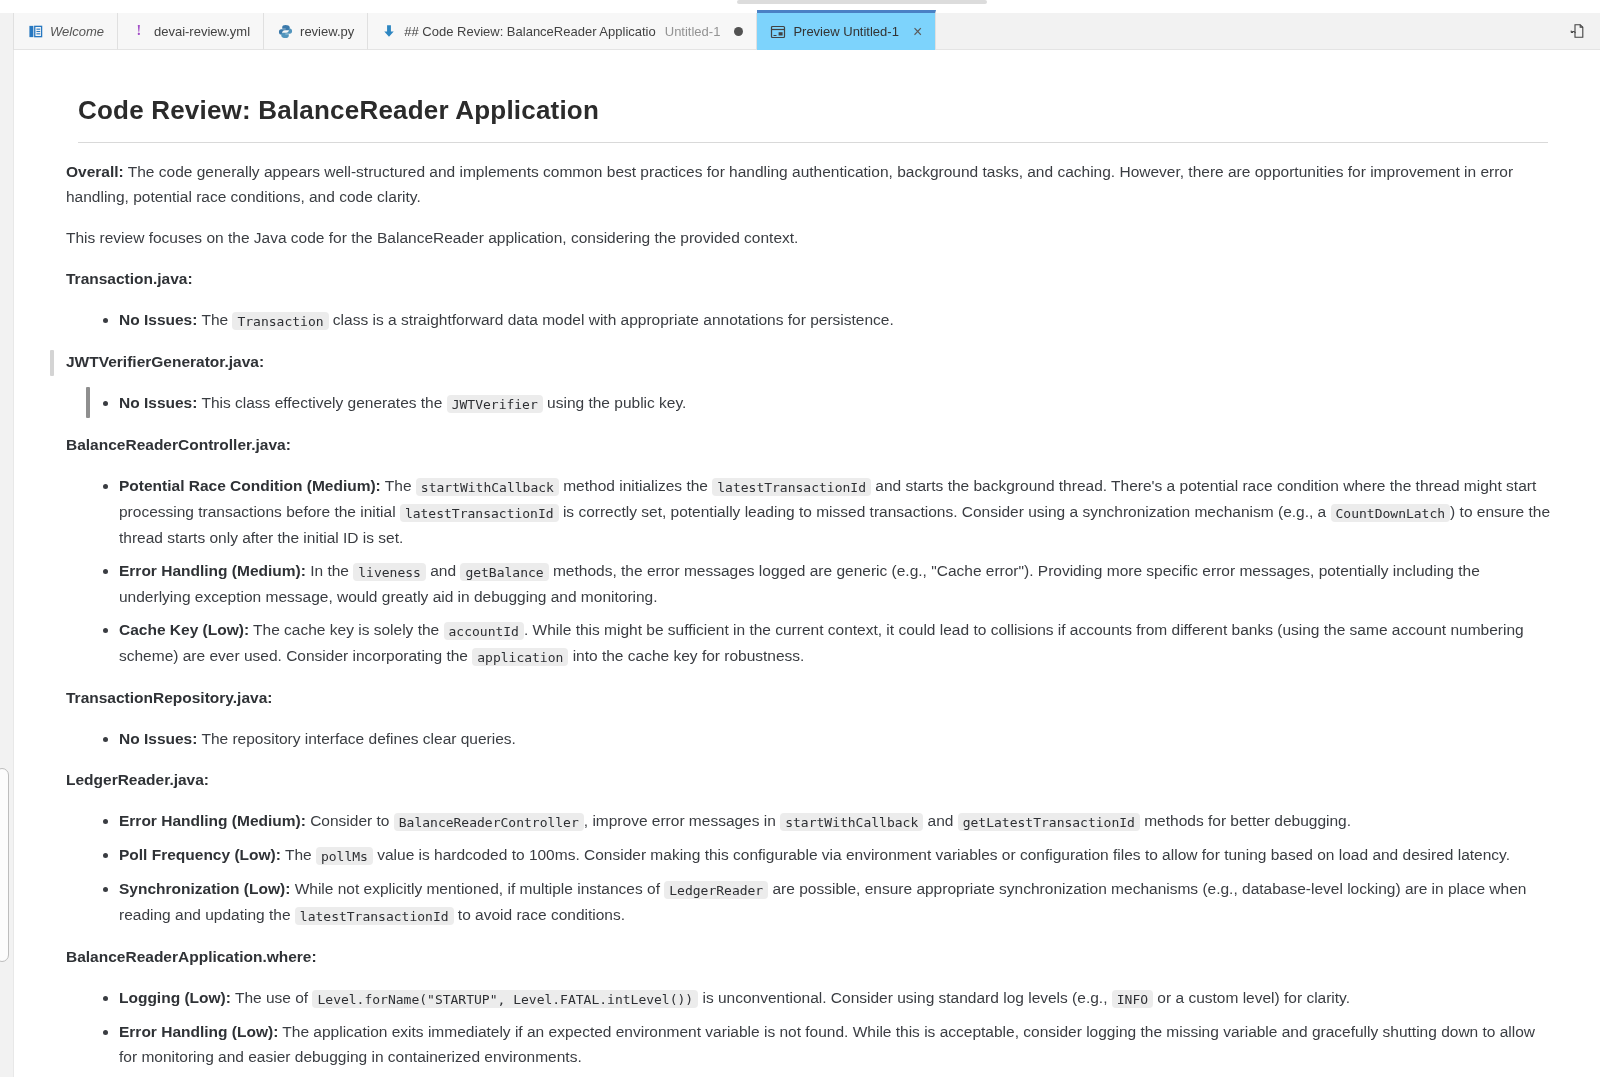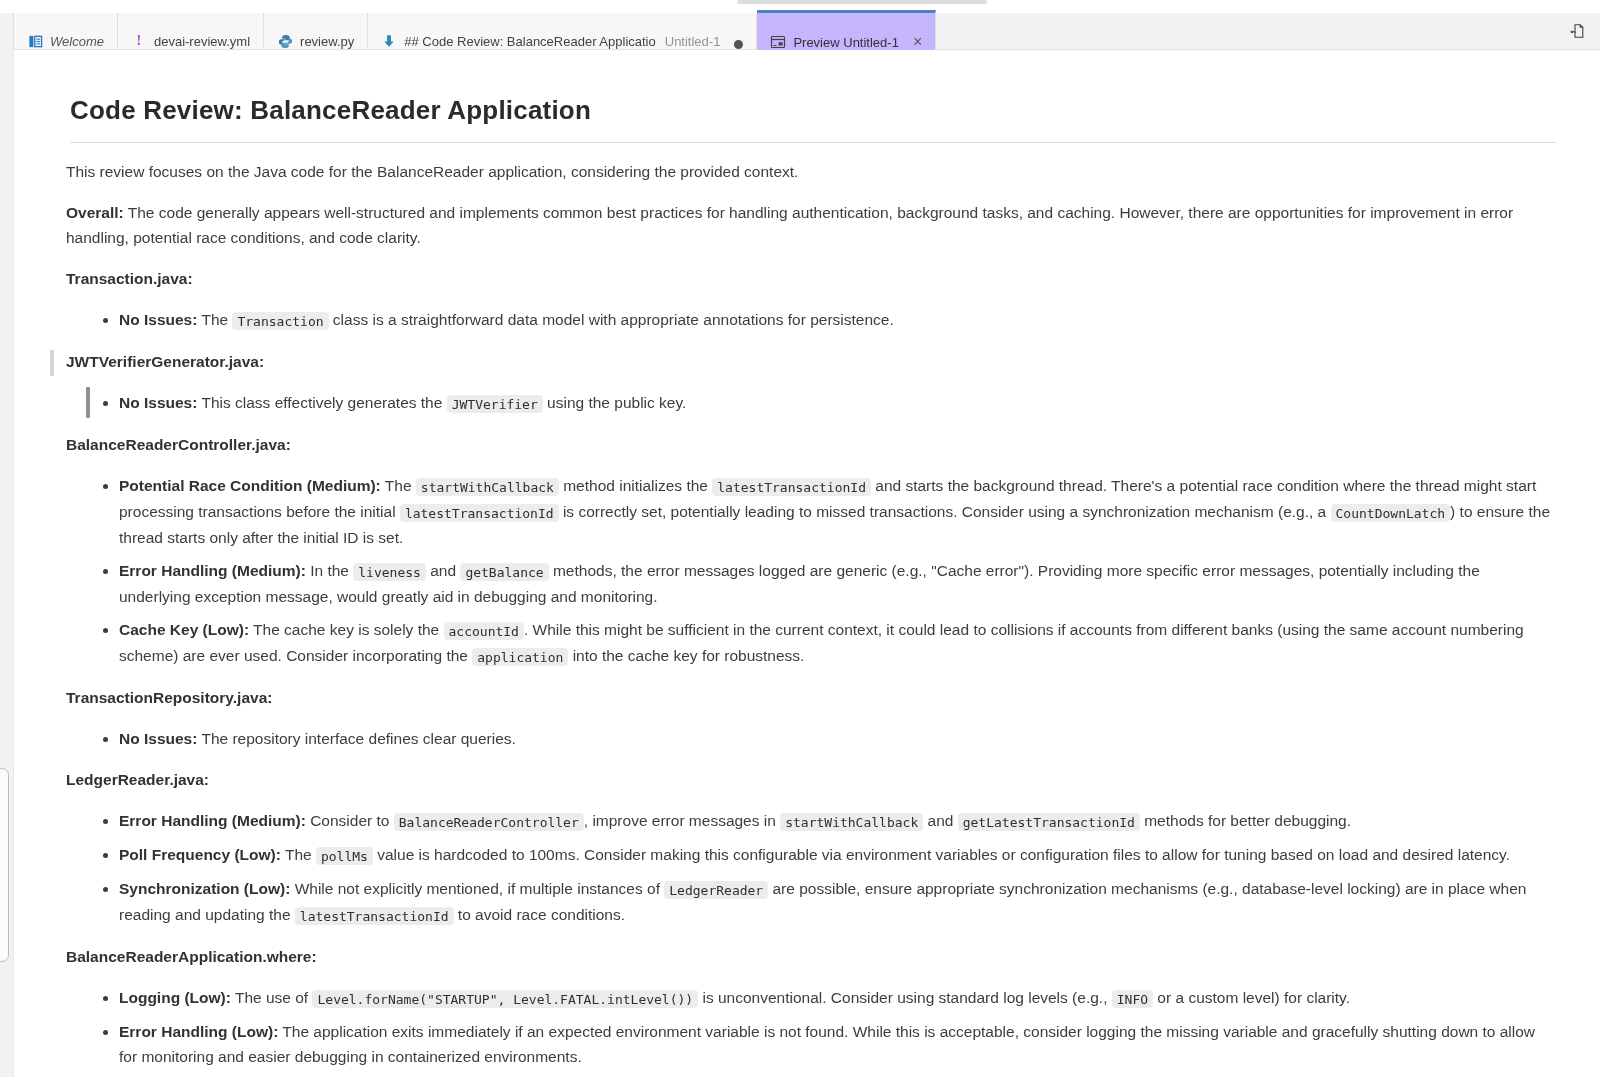--- a/index.html
+++ b/index.html
@@ -11,39 +11,39 @@
   
   .left-strip{position:absolute;left:0;top:13px;bottom:0;width:13px;background:#f2f2f2;border-right:1px solid #e8e8e8;z-index:2}
   .v-thumb{position:absolute;left:-5px;top:755px;width:12px;height:192px;background:#fcfcfc;border:1px solid #bdbdbd;border-radius:7px}
 
   
   .tab-hscroll{position:absolute;left:737px;top:0;width:250px;height:4px;background:#dcdcdc;border-radius:2px;z-index:6}
 
   
   .tabbar{position:absolute;left:13px;right:0;top:13px;height:37px;display:flex;background:#f2f2f2;z-index:4}
   #tabs{display:flex;border-left:1px solid #e0e0e0}
-  .tab{display:flex;align-items:flex-end;gap:7px;padding:0 13px;background:#f7f7f7;
+  .tab{display:flex;align-items:center;gap:7px;padding:0 13px;background:#f7f7f7;
        border-right:1px solid #e0e0e0;border-bottom:1px solid #e4e4e4;
        font-size:13px;color:#424242;height:37px;box-sizing:border-box;white-space:nowrap;cursor:pointer}
   .tab.active{height:40px;margin-top:-3px;border-top:3px solid var(--accent,#4a80c4);
-       background:#c4b5fd;border-bottom:none;color:#333}
+       background:#7dd3fc;border-bottom:none;color:#333}
   .tab .lbl.italic{font-style:italic;color:#555}
   .tab .desc{color:#939393;font-size:13px;margin-left:2px}
   .tab .dot{width:9px;height:9px;border-radius:50%;background:#525252;margin-left:7px}
   .tab .close{margin-left:7px;color:#5a5a5a;font-size:16px;line-height:16px}
   .tab-icon{display:inline-flex;width:16px;height:16px;align-items:center;justify-content:center}
   .tab-icon svg{display:block}
   .yaml-glyph{color:#a24dc7;font-weight:700;font-size:14px;font-family:"Liberation Serif",serif}
   .tab-filler{flex:1;display:flex;justify-content:flex-end;align-items:center;
        border-bottom:1px solid #e4e4e4;background:#f2f2f2;padding-right:15px}
 
   
   .content{position:absolute;left:14px;top:50px;right:0;bottom:0;background:#fff;
        padding:0 40px 0 52px;box-sizing:border-box;overflow:hidden}
-  h1{font-size:26px;font-weight:600;color:#2b2b2b;margin:45px 4px 0;padding-bottom:16px;
+  h1{font-size:26px;font-weight:600;color:#2b2b2b;margin:45px 12px 0;padding-bottom:16px;
      border-bottom:1px solid #d9d9d9;letter-spacing:.2px}
   p{margin:16px 0;font-size:15.5px;line-height:25px}
   .sec{position:relative}
   strong{font-weight:700;color:#2f3236}
   ul{margin:16px 0;padding-left:45px;list-style:disc}
   li{font-size:15.5px;line-height:25px;position:relative;margin:8px}
   code{font-family:"DejaVu Sans Mono",monospace;font-size:13px;background:var(--code-bg,#ececec);
        border-radius:4px;padding:1.5px 5px;color:#2d2f33}
   .marker{position:absolute;width:4px;border-radius:1px}
   .marker.light{left:-16px;top:1px;height:26px;background:#d4d4d4}
@@ -118,22 +118,22 @@
         <path d="M6.5 9.8a3.2 3.2 0 0 0-4.3-.5"></path>
         <path d="M2.2 7.6v1.9h1.9" stroke-width="1"></path>
       </svg>
     </span>
   </div>
 </div>
 
 <div class="content">
   <h1>Code Review: BalanceReader Application</h1>
   <div id="doc-body">
+      <p><strong>Overall:</strong><span> The code generally appears well-structured and implements common best practices for handling authentication, background tasks, and caching. However, there are opportunities for improvement in error handling, potential race conditions, and code clarity.</span></p>
       <p><span>This review focuses on the Java code for the BalanceReader application, considering the provided context.</span></p>
-      <p><strong>Overall:</strong><span> The code generally appears well-structured and implements common best practices for handling authentication, background tasks, and caching. However, there are opportunities for improvement in error handling, potential race conditions, and code clarity.</span></p>
       <p class="sec"><strong>Transaction.java:</strong></p>
       <ul>
         <li><strong>No Issues:</strong><span> The </span><code>Transaction</code><span> class is a straightforward data model with appropriate annotations for persistence.</span></li>
       </ul>
       <p class="sec"><span class="marker light"></span><strong>JWTVerifierGenerator.java:</strong></p>
       <ul>
         <li><span class="marker dark"></span><strong>No Issues:</strong><span> This class effectively generates the </span><code>JWTVerifier</code><span> using the public key.</span></li>
       </ul>
       <p class="sec"><strong>BalanceReaderController.java:</strong></p>
       <ul>

